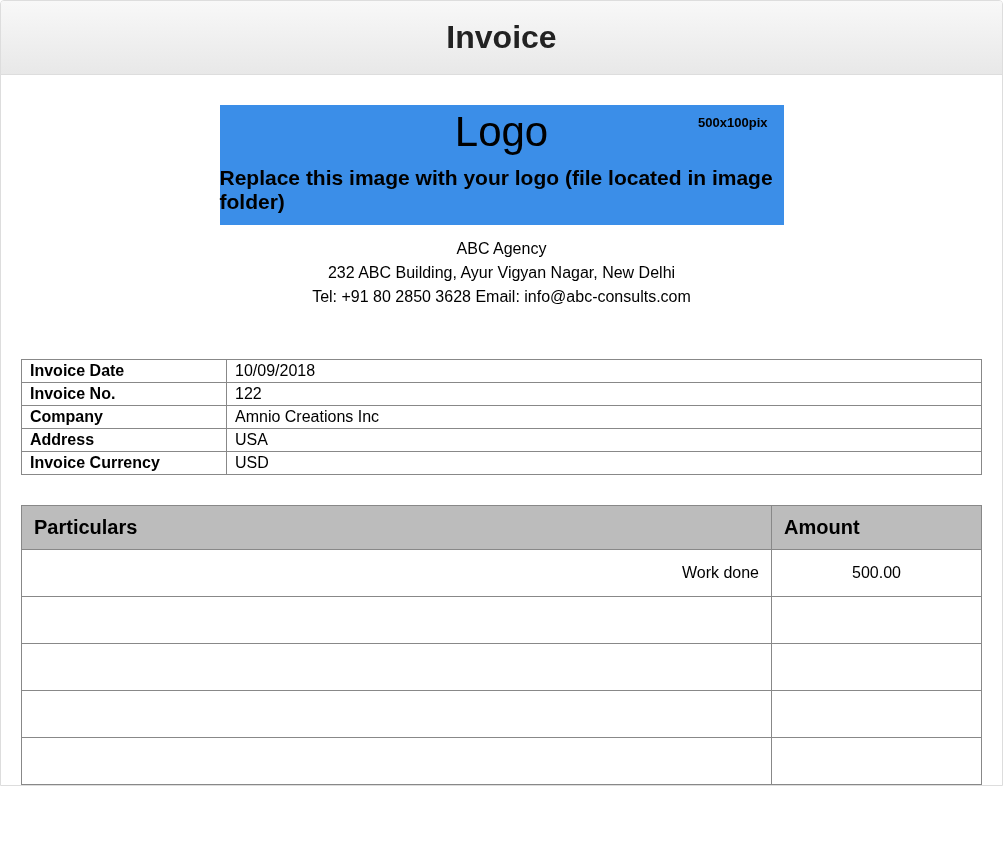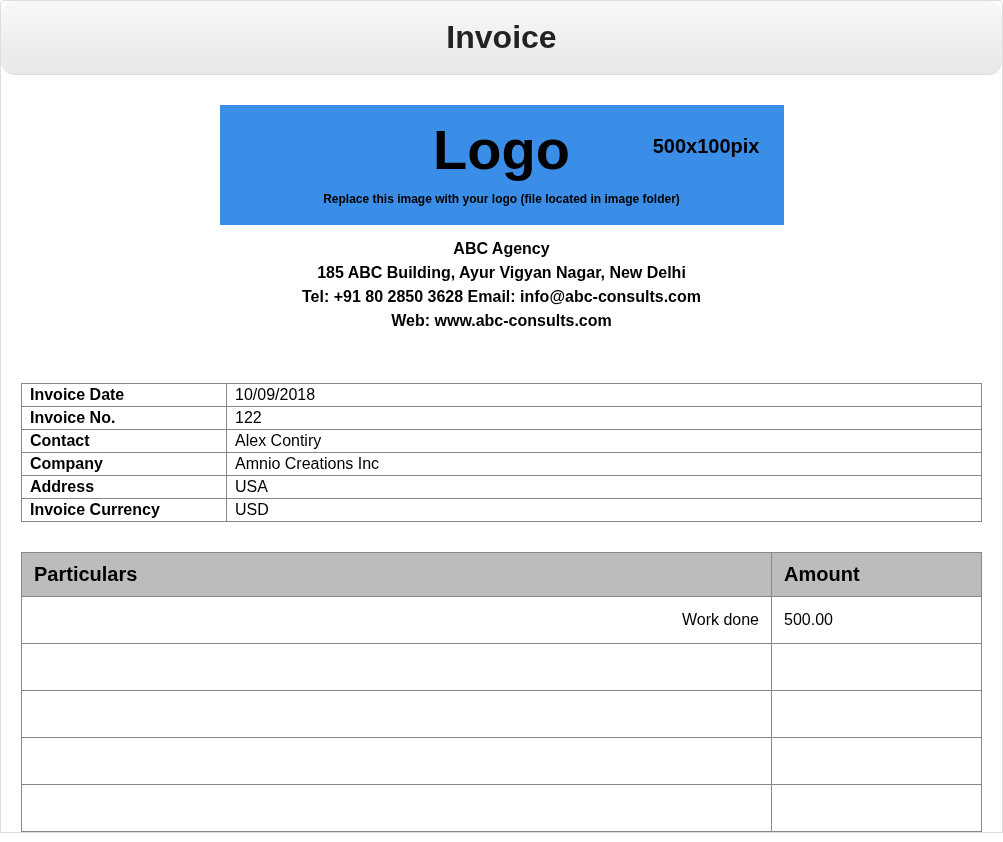--- a/index.html
+++ b/index.html
@@ -16,21 +16,20 @@
     .container {
       border: 1px solid #ddd;
       border-radius: 4px 4px 0 0;
       overflow: hidden;
     }
     .title-bar {
       background: linear-gradient(to bottom, #f8f8f8, #e8e8e8);
       text-align: center;
       padding: 18px 0;
       border-bottom: 1px solid #ddd;
-      border-radius: 14px;
     }
     .title-bar h1 {
       font-size: 32px;
       font-weight: bold;
       color: #222;
     }
     .content {
       padding: 30px 20px 0 20px;
     }
     .logo-block {
@@ -40,42 +39,41 @@
       margin: 0 auto 12px auto;
       position: relative;
       display: flex;
       flex-direction: column;
       align-items: center;
       justify-content: center;
     }
     .logo-dimension {
       position: absolute;
       top: 10px;
-      right: 24px;
-      font-size: 20px;
+      right: 16px;
+      font-size: 13px;
       font-weight: bold;
       color: #000;
-      margin-top: 20px;
     }
     .logo-main {
-      font-size: 56px;
-      font-weight: bold;
+      font-size: 42px;
+      font-weight: normal;
       color: #000;
       margin-top: -8px;
       text-align: right;
     }
     .logo-sub {
-      font-size: 12px;
+      font-size: 21px;
       font-weight: bold;
       color: #000;
       margin-top: 10px;
     }
     .agency-info {
       text-align: center;
-      font-weight: bold;
+      font-weight: normal;
       font-size: 16px;
       line-height: 1.5;
       margin-bottom: 50px;
       color: #000;
     }
     .details-table {
       width: 100%;
       border-collapse: collapse;
       margin-bottom: 30px;
     }
@@ -110,56 +108,51 @@
     }
     .items-table td {
       border: 1px solid #888;
       padding: 12px;
       font-size: 16px;
       height: 47px;
       color: #000;
       text-align: right;
     }
     .items-table td:last-child {
-      text-align: left;
+      text-align: center;
     }
   </style>
 </head>
 <body>
 
 <div class="container">
   <div class="title-bar">
     <h1>Invoice</h1>
   </div>
   <div class="content">
     <div class="logo-block">
       <div class="logo-dimension">500x100pix</div>
       <div class="logo-main">Logo</div>
       <div class="logo-sub">Replace this image with your logo (file located in image folder)</div>
     </div>
     <div class="agency-info">
       <div>ABC Agency</div>
-      <div>185 ABC Building, Ayur Vigyan Nagar, New Delhi</div>
+      <div>232 ABC Building, Ayur Vigyan Nagar, New Delhi</div>
       <div>Tel: +91 80 2850 3628 Email: info@abc-consults.com</div>
-      <div>Web: www.abc-consults.com</div>
     </div>
 
     <table class="details-table">
       <tbody>
           <tr>
         <td>Invoice Date</td>
         <td>10/09/2018</td>
       </tr>
       <tr>
         <td>Invoice No.</td>
         <td>122</td>
-      </tr>
-      <tr>
-        <td>Contact</td>
-        <td>Alex Contiry</td>
       </tr>
       <tr>
         <td>Company</td>
         <td>Amnio Creations Inc</td>
       </tr>
       <tr>
         <td>Address</td>
         <td>USA</td>
       </tr>
       <tr>

